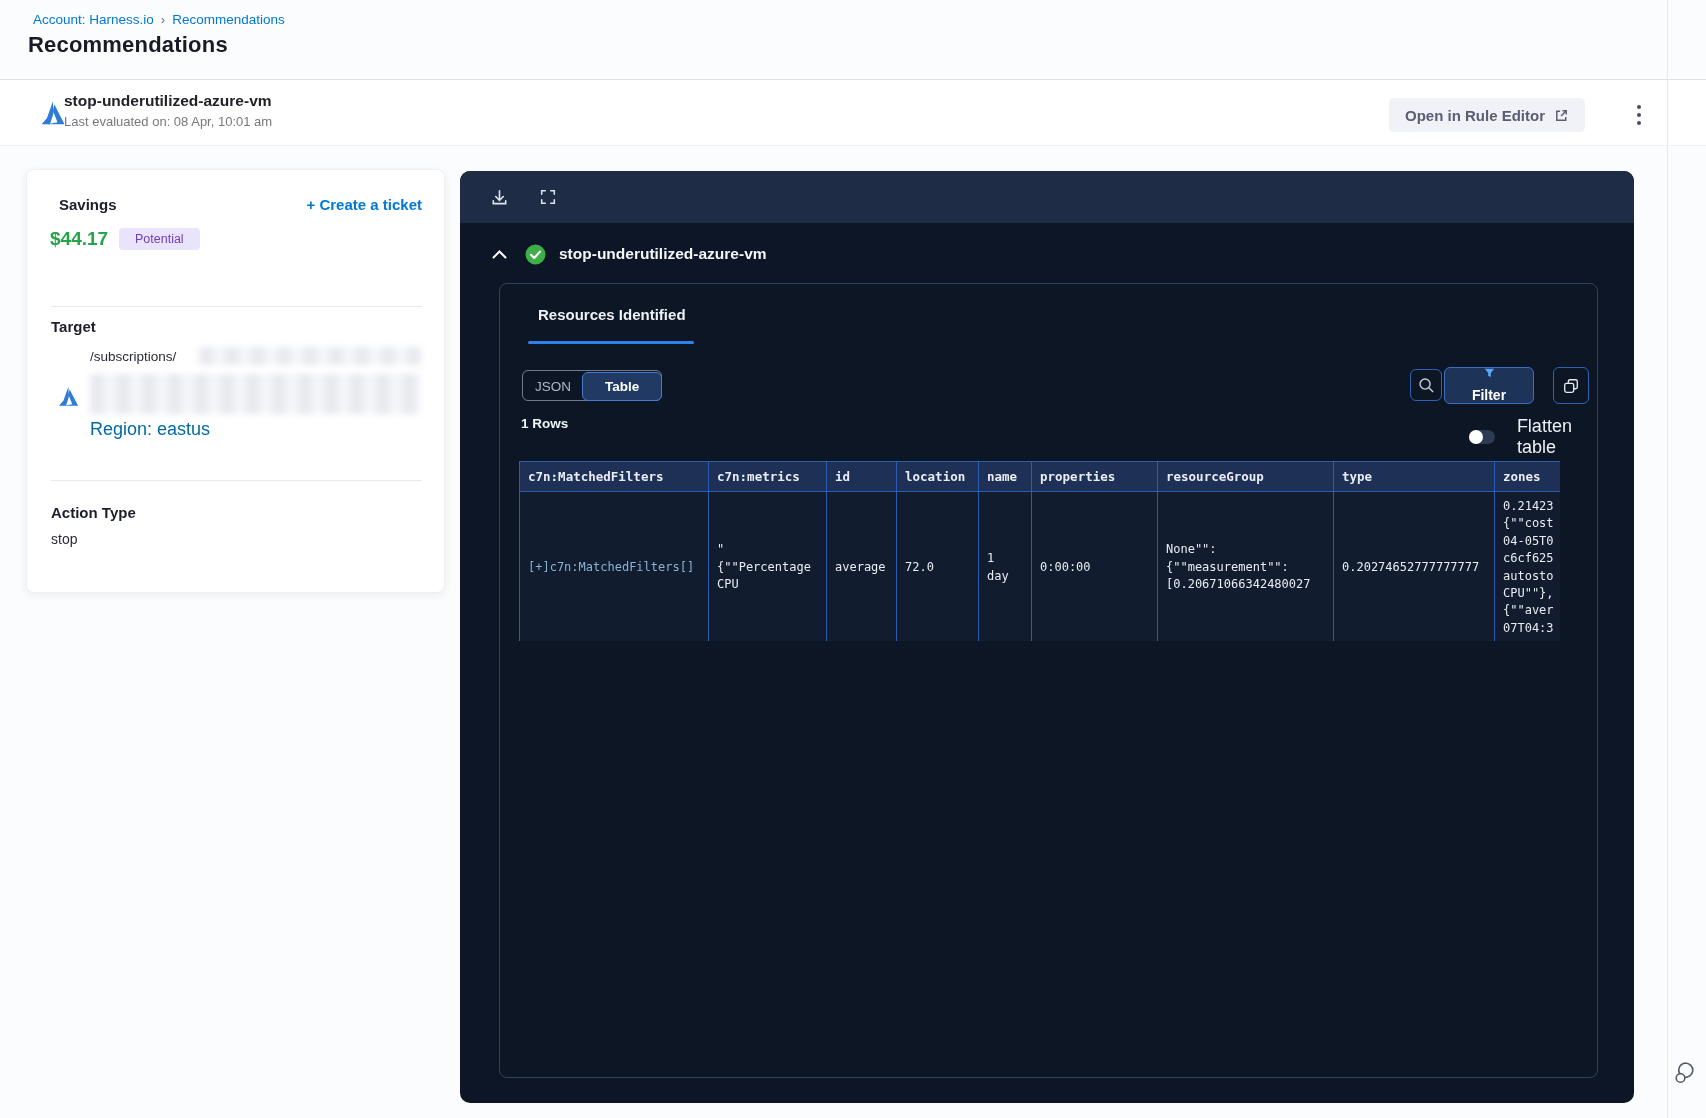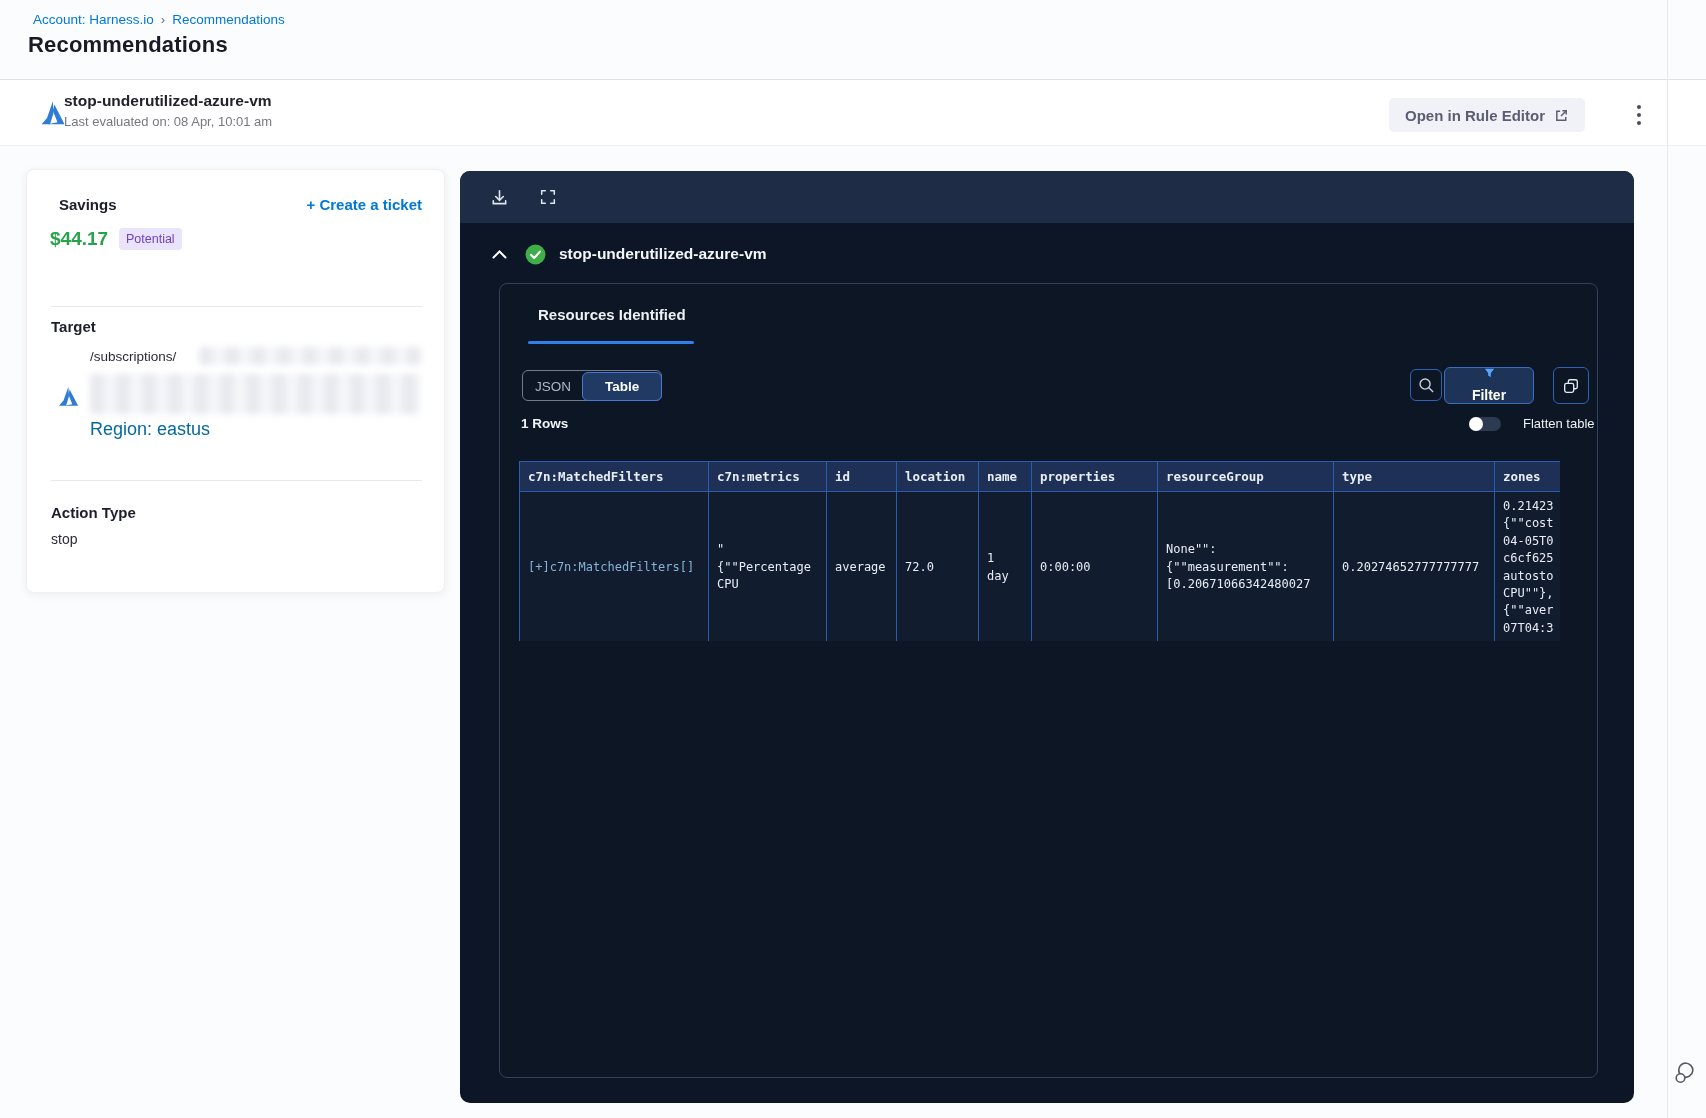--- a/index.html
+++ b/index.html
@@ -24,21 +24,21 @@
   .kebab { left:1624px; top:20px; width:30px; height:30px; display:flex; flex-direction:column; align-items:center; justify-content:center; gap:4px; cursor:pointer; }
   .kebab i { width:4px; height:4px; border-radius:50%; background:#4a4c5e; }
 
   
   .summary-card { left:26px; top:169px; width:419px; height:424px; background:#fff; border:1px solid #eef0f3; border-radius:8px;
       box-shadow:0 2px 8px rgba(40,41,61,.07); }
   .lbl { font-size:15px; font-weight:700; color:#1d1e2c; }
   .savings-label { left:32px; top:26px; }
   .create-ticket { right:22px; top:26px; position:absolute; font-size:15px; font-weight:700; color:#0278d5; cursor:pointer; text-decoration:none; }
   .savings-amount { left:23px; top:58px; font-size:19px; font-weight:700; color:#27a34a; }
-  .potential-badge { left:92px; top:58px; background:#e9e4fb; color:#6e3fbe; font-size:12.5px; padding:4px 7px; border-radius:4px; }
+  .potential-badge { left:92px; top:58px; background:#e9e4fb; color:#6e3fbe; font-size:12.5px; padding:4px 16px; border-radius:4px; }
   .card-divider { left:24px; width:371px; height:1px; background:#e8e9ee; }
   .div1 { top:136px; } .div2 { top:310px; }
   .target-label { left:24px; top:148px; }
   .target-path { left:63px; top:179px; font-size:13.5px; color:#2a2b38; }
   .blur-strip { background:repeating-linear-gradient(90deg,#e9eaef 0 14px,#f5f6f9 14px 26px); filter:blur(3px); border-radius:3px; }
   .blur-1 { left:172px; top:177px; width:222px; height:18px; }
   .blur-2 { left:63px; top:204px; width:331px; height:40px; }
   .azure-logo-sm { left:29px; top:214px; width:25px; height:25px; }
   .target-region { left:63px; top:249px; font-size:18px; color:#0369a1; }
   .action-label { left:24px; top:334px; }
@@ -63,21 +63,21 @@
 
   .search-btn { left:910px; top:85px; width:32px; height:32px; border:1px solid #2f62b5; border-radius:6px; background:transparent; }
   .filter-btn { left:944px; top:83px; width:90px; height:37px; background:#1d3458; border:1px solid #3e6ec0; border-radius:6px;
       color:#fff; font-size:14px; font-weight:600; display:flex; align-items:center; justify-content:center; gap:9px; cursor:pointer; font-family:inherit;flex-direction:column; }
   .copy-btn { left:1053px; top:83px; width:36px; height:37px; border:1px solid #2f62b5; border-radius:6px; background:transparent; }
 
   .rows-count { left:21px; top:132px; font-size:13.5px; font-weight:600; color:#f0f3f7; }
   .flatten-wrap { left:969px; top:132px; display:flex; align-items:center; gap:22px; cursor:pointer; }
   .toggle-track { width:32px; height:14px; background:#2c3a52; border-radius:8px; position:relative; }
   .toggle-knob { position:absolute; left:0px; top:0px; width:14px; height:14px; background:#fff; border-radius:50%; }
-  .flatten-label { font-size:13px; color:#eef1f5; }
+  .flatten-label { font-size:18px; color:#eef1f5; }
 
   
   .table-wrap { left:19px; top:177px; width:1041px; height:180px; overflow:hidden; }
   table.res-table { border-collapse:collapse; table-layout:fixed; width:1175px;
       font-family:"DejaVu Sans Mono", monospace; font-size:12px; color:#e8edf3; }
   .res-table th { background:#1e3055; border:1px solid #2a5db0; height:30px; text-align:left; padding:0 8px;
       font-weight:700; font-size:12.5px; white-space:nowrap; overflow:hidden; }
   .res-table td { border:1px solid #2a5db0; height:148px; padding:6px 8px; vertical-align:middle;
       white-space:pre-wrap; word-break:break-all; line-height:1.45; background:#111c2e; }
   .res-table td.col-8 { vertical-align:top; }

